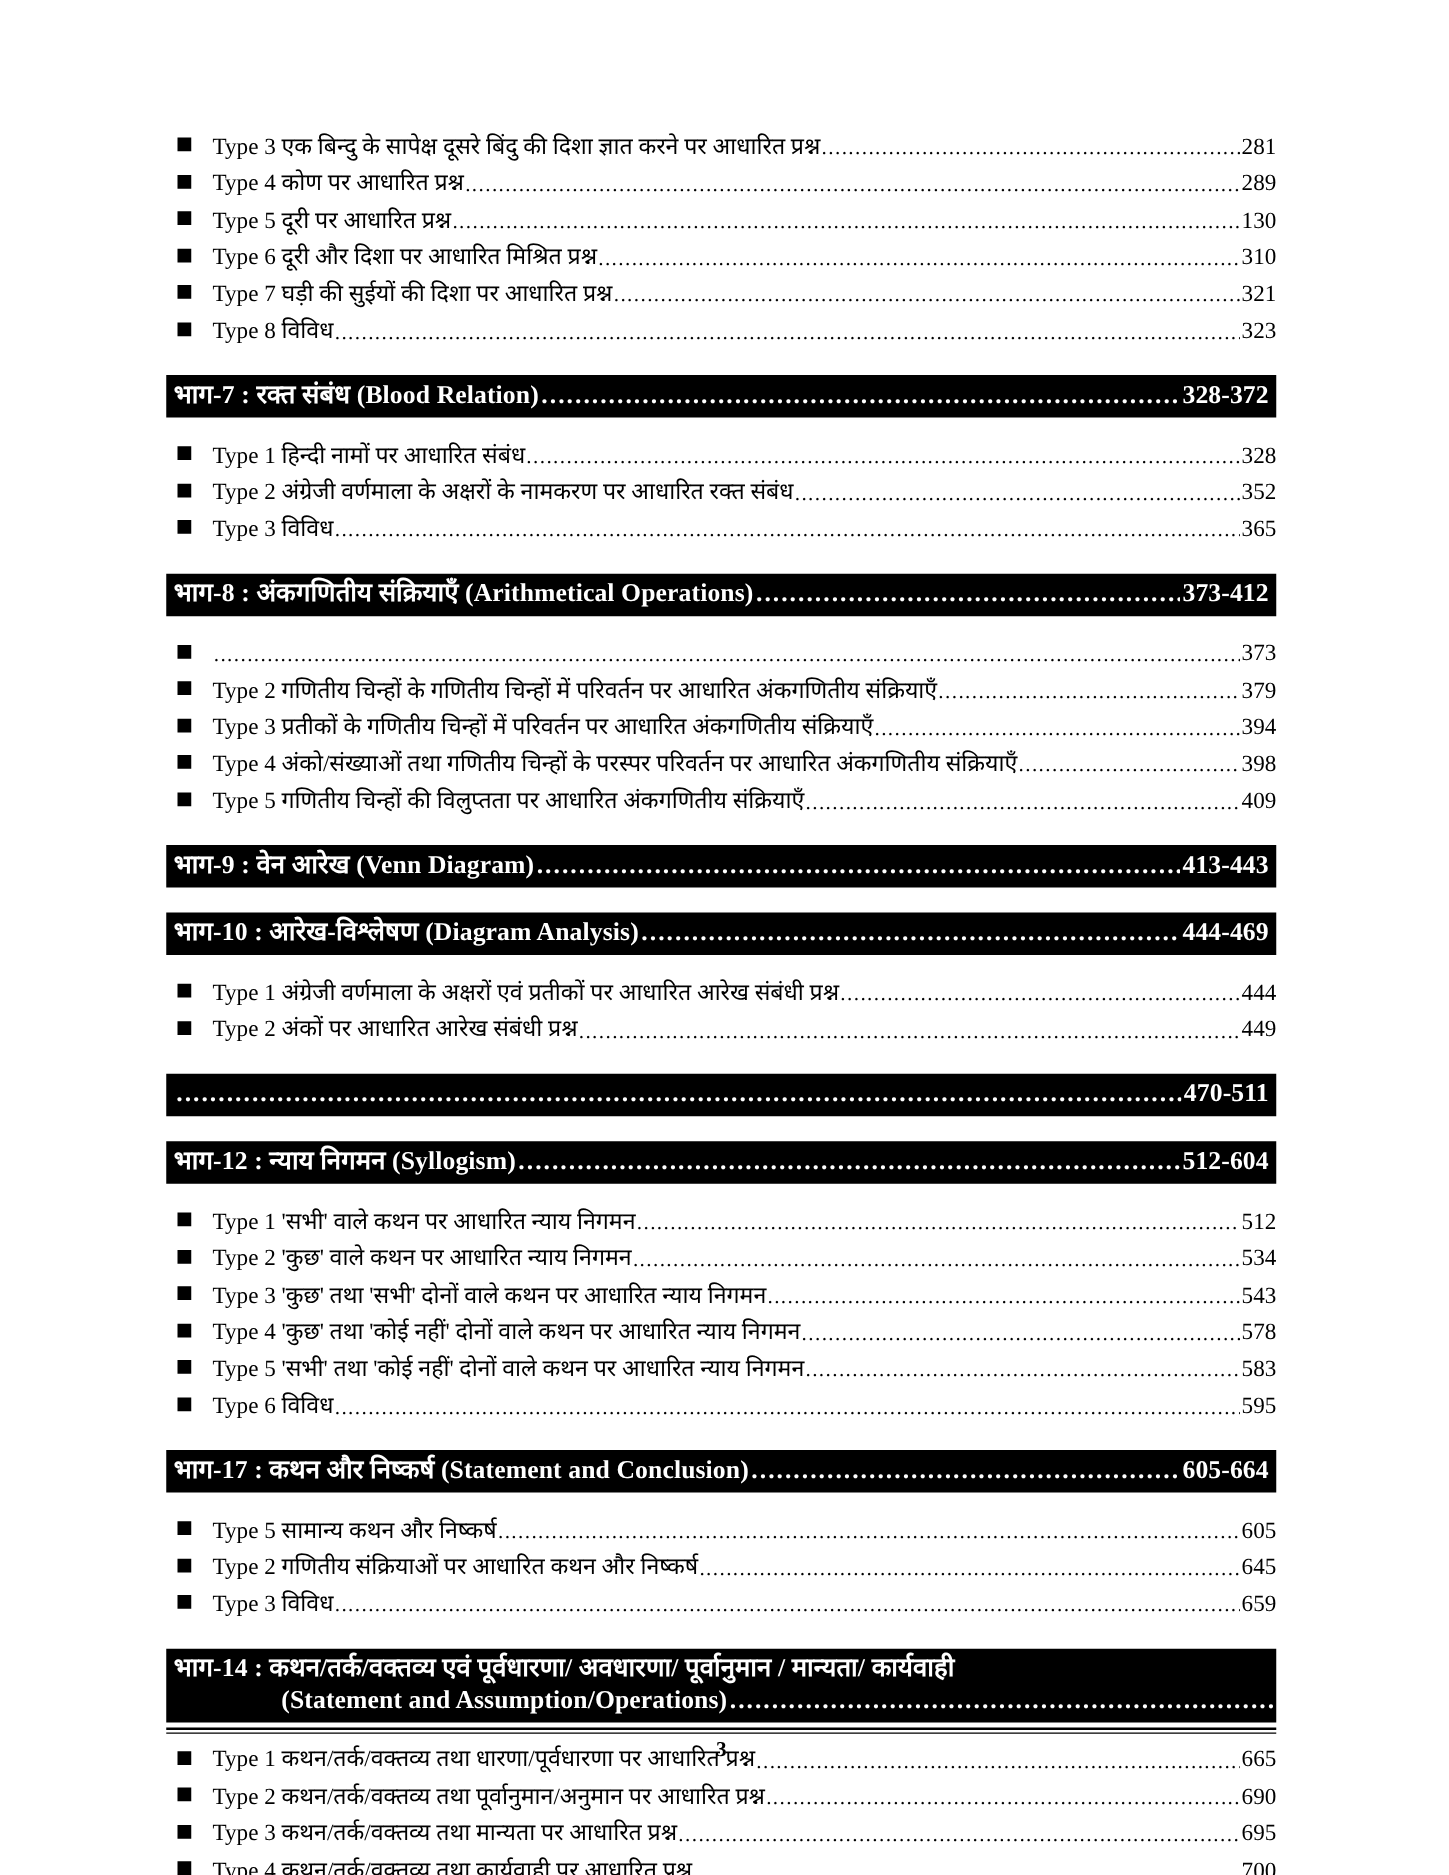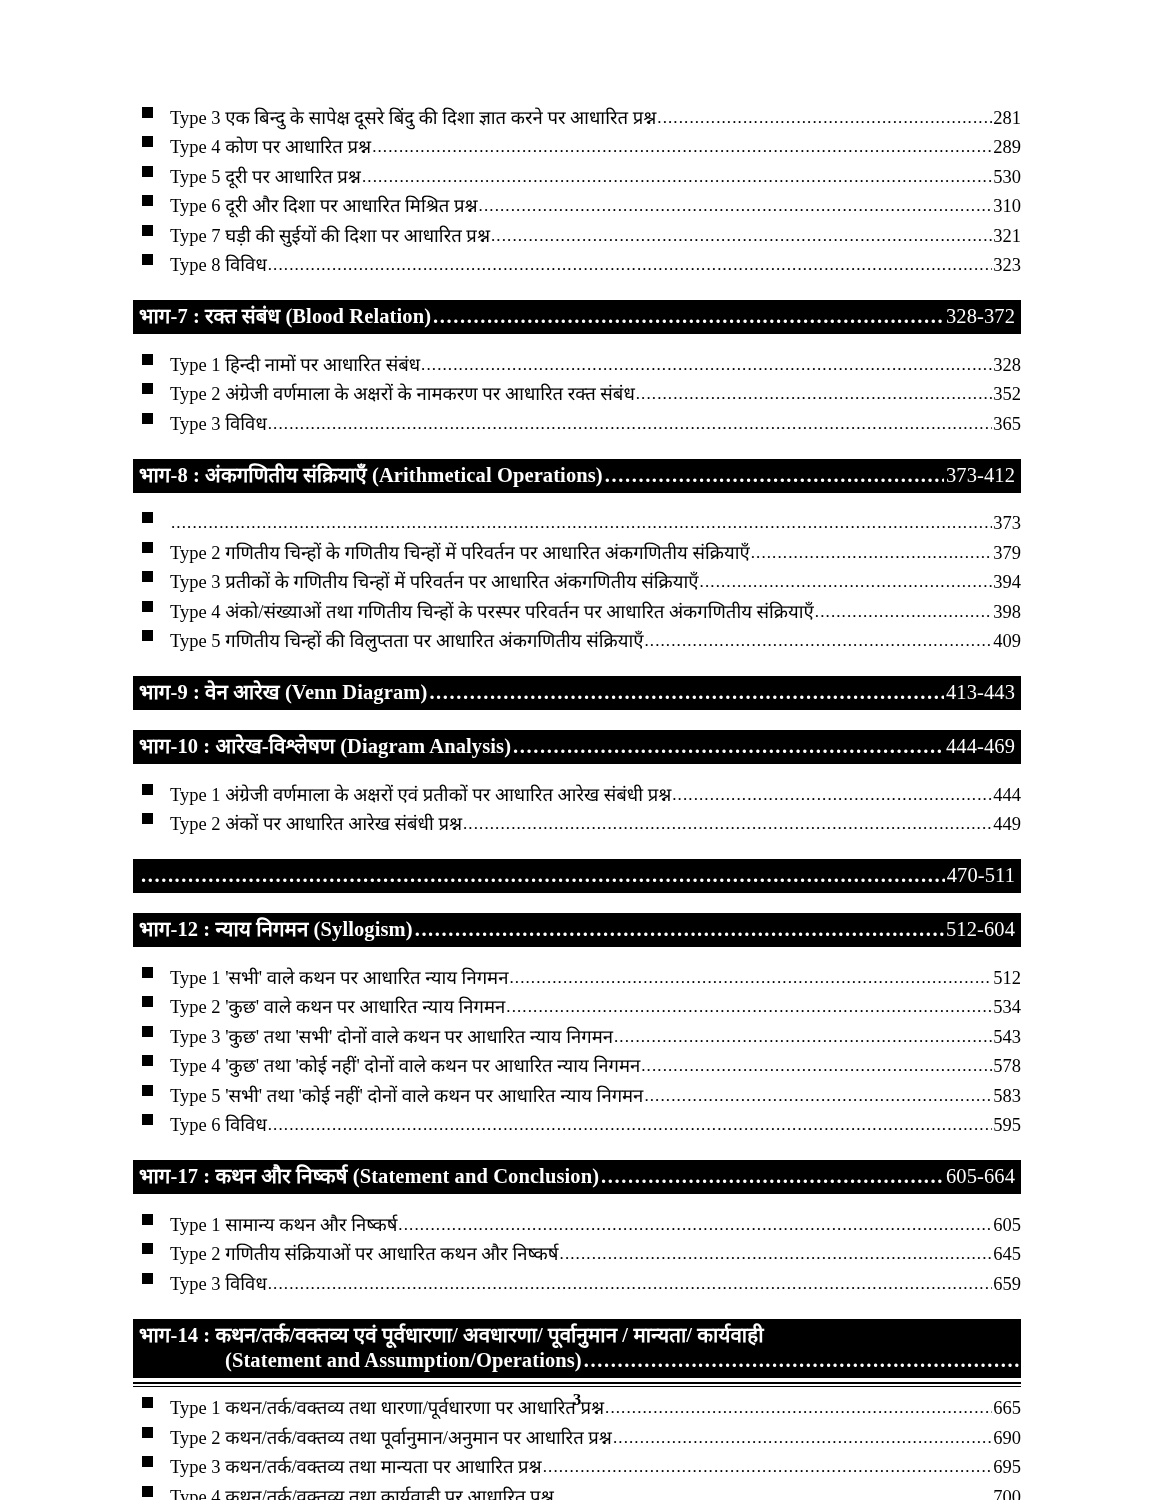--- a/index.html
+++ b/index.html
@@ -62,42 +62,42 @@
     overflow: hidden;
     white-space: nowrap;
     letter-spacing: 1.6px;
     font-weight: bold;
     margin: 0 2px;
     min-width: 10px;
   }
   .section-bar .bar-pages {
     flex: 0 0 auto;
     white-space: nowrap;
-    font-weight: normal;
+    font-weight: bold;
   }
   .section-bar.two-line .bar-line2 {
     padding-left: 86px;
   }
   .section-bar.two-line .bar-line1 {
     white-space: nowrap;
   }
 
   
   .gap-before { margin-top: 20px; }
   .gap-after  { margin-bottom: 16px; }
 
   
   .type-list {
     margin: 0;
     padding: 0;
     list-style: none;
   }
   .type-row {
     display: flex;
-    align-items: flex-start;
+    align-items: center;
     width: 888px;
     box-sizing: border-box;
     font-size: 18.5px;
     line-height: 1.0;
     padding: 5.5px 0 5.5px 0;
   }
   .bullet {
     flex: 0 0 auto;
     width: 11px;
     height: 11px;
@@ -165,21 +165,21 @@
         <li class="type-row">
           <span class="bullet"></span>
           <span class="type-label">Type 4 कोण पर आधारित प्रश्न</span>
           <span class="type-dots">......................................................................................................................................................................</span>
           <span class="type-page">289</span>
         </li>
         <li class="type-row">
           <span class="bullet"></span>
           <span class="type-label">Type 5 दूरी पर आधारित प्रश्न</span>
           <span class="type-dots">......................................................................................................................................................................</span>
-          <span class="type-page">530</span>
+          <span class="type-page">130</span>
         </li>
         <li class="type-row">
           <span class="bullet"></span>
           <span class="type-label">Type 6 दूरी और दिशा पर आधारित मिश्रित प्रश्न</span>
           <span class="type-dots">......................................................................................................................................................................</span>
           <span class="type-page">310</span>
         </li>
         <li class="type-row">
           <span class="bullet"></span>
           <span class="type-label">Type 7 घड़ी की सुईयों की दिशा पर आधारित प्रश्न</span>
@@ -340,21 +340,21 @@
       <div class="section-bar gap-before gap-after">
         <div class="bar-row">
           <span class="bar-title">भाग-17 : कथन और निष्कर्ष (Statement and Conclusion)</span>
           <span class="bar-dots">......................................................................................................................................................................</span>
           <span class="bar-pages">605-664</span>
         </div>
       </div>
       <ul class="type-list">
         <li class="type-row">
           <span class="bullet"></span>
-          <span class="type-label">Type 1 सामान्य कथन और निष्कर्ष</span>
+          <span class="type-label">Type 5 सामान्य कथन और निष्कर्ष</span>
           <span class="type-dots">......................................................................................................................................................................</span>
           <span class="type-page">605</span>
         </li>
         <li class="type-row">
           <span class="bullet"></span>
           <span class="type-label">Type 2 गणितीय संक्रियाओं पर आधारित कथन और निष्कर्ष</span>
           <span class="type-dots">......................................................................................................................................................................</span>
           <span class="type-page">645</span>
         </li>
         <li class="type-row">

